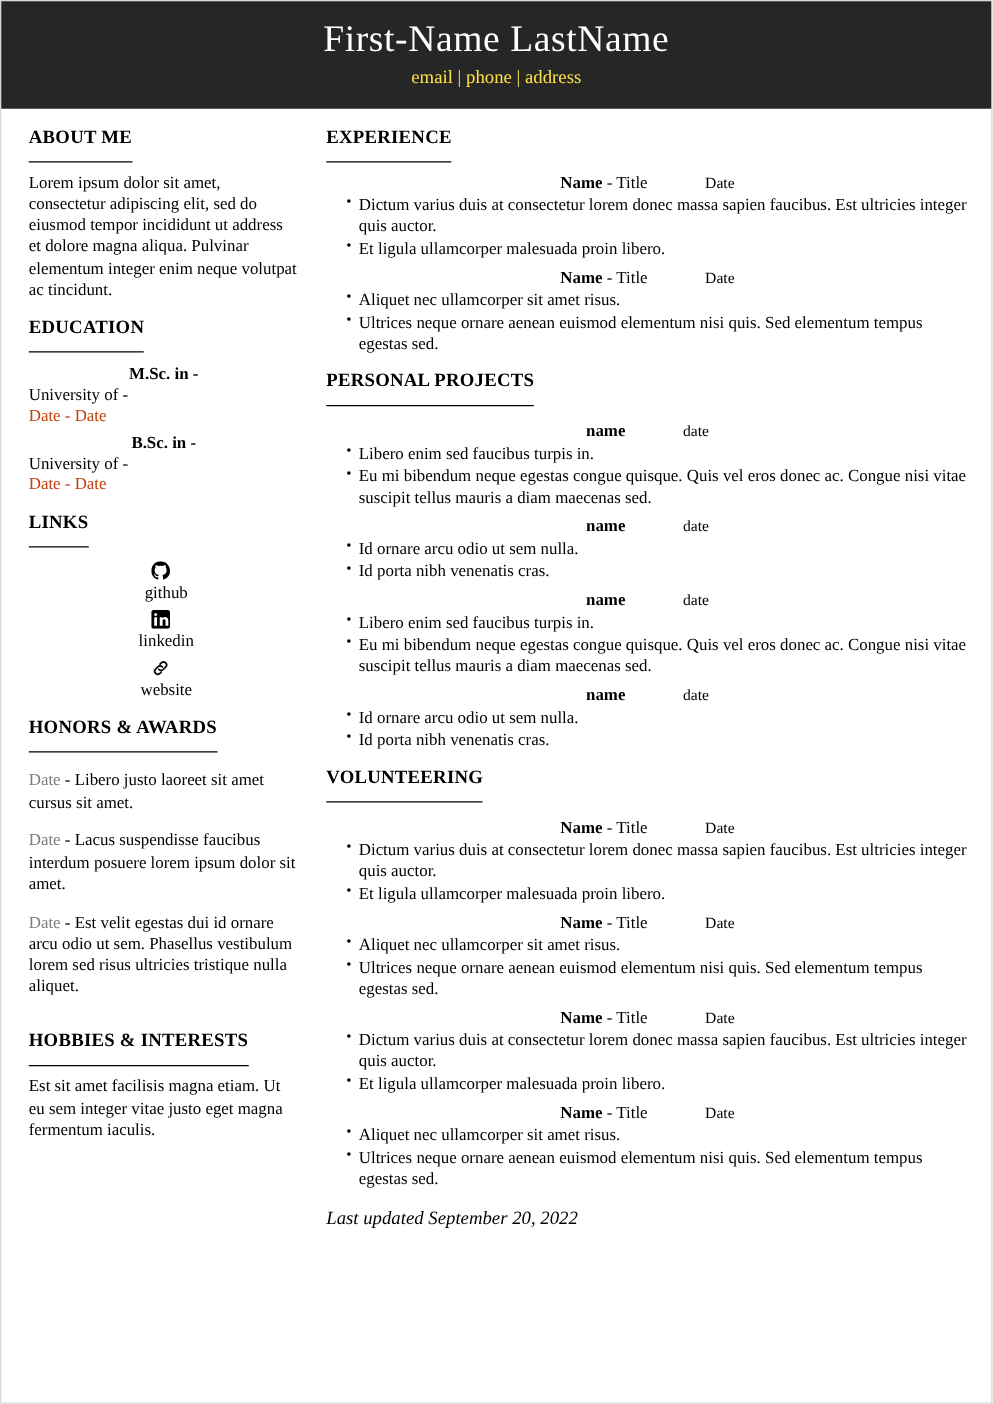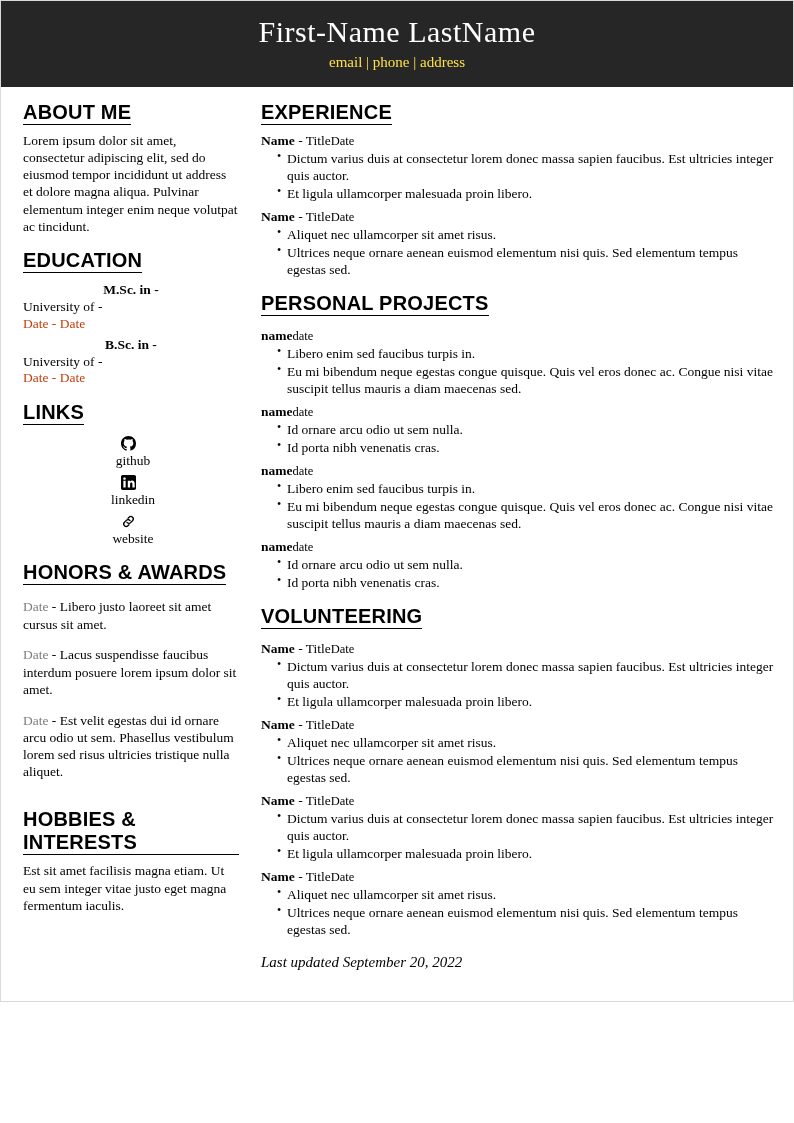--- a/index.html
+++ b/index.html
@@ -10,21 +10,21 @@
     width: 794px;
     height: 1123px;
     background: #ffffff;
     font-family: "Liberation Serif", serif;
     color: #000000;
     overflow: hidden;
   }
   .page {
     position: relative;
     width: 794px;
-    height: 1002px;
+    height: 1123px;
     box-sizing: border-box;
     border: 1px solid #d9d9d9;
   }
   
   .banner {
     background: #262626;
     color: #ffffff;
     padding: 14px 0 16px 0;
     text-align: center;
   }
@@ -51,25 +51,25 @@
     flex: 0 0 232px;
     padding-right: 16px;
     box-sizing: border-box;
   }
   .col-right {
     flex: 1 1 auto;
     padding-left: 6px;
     box-sizing: border-box;
   }
   h2.section {
-    font-family: Liberation Sans, sans-serif;
-    font-size: 20px;
+    font-family: Liberation Serif, serif;
+    font-size: 15px;
     font-weight: bold;
     margin: 14px 0 5px 0;
-    padding-bottom: 0;
+    padding-bottom: 10px;
     display: inline-block;
     border-bottom: 1.5px solid #000;
     letter-spacing: 0.2px;
   }
   .col-left h2.section:first-child,
   .col-right h2.section:first-child {
     margin-top: 0;
   }
   .para {
     font-size: 13.5px;
@@ -108,23 +108,24 @@
     font-size: 13.5px;
     line-height: 1.28;
     margin-top: 8px;
   }
   .honor .hdate { color: #7d7d7d; }
   
   .entry { margin-top: 7px; }
   .entry:first-of-type { margin-top: 3px; }
   .entry-head {
     display: flex;
-    justify-content: flex-start;
+    justify-content: center;
     align-items: baseline;
     font-size: 13.5px;
+    gap: 46px;
   }
   .entry-title { font-weight: bold; }
   .entry-title .sep { font-weight: normal; }
   .entry-title .ttl { font-weight: normal; }
   .entry-date { font-size: 12.5px; }
   ul.bullets {
     margin: 1px 0 0 0;
     padding-left: 16px;
     list-style: none;
   }

